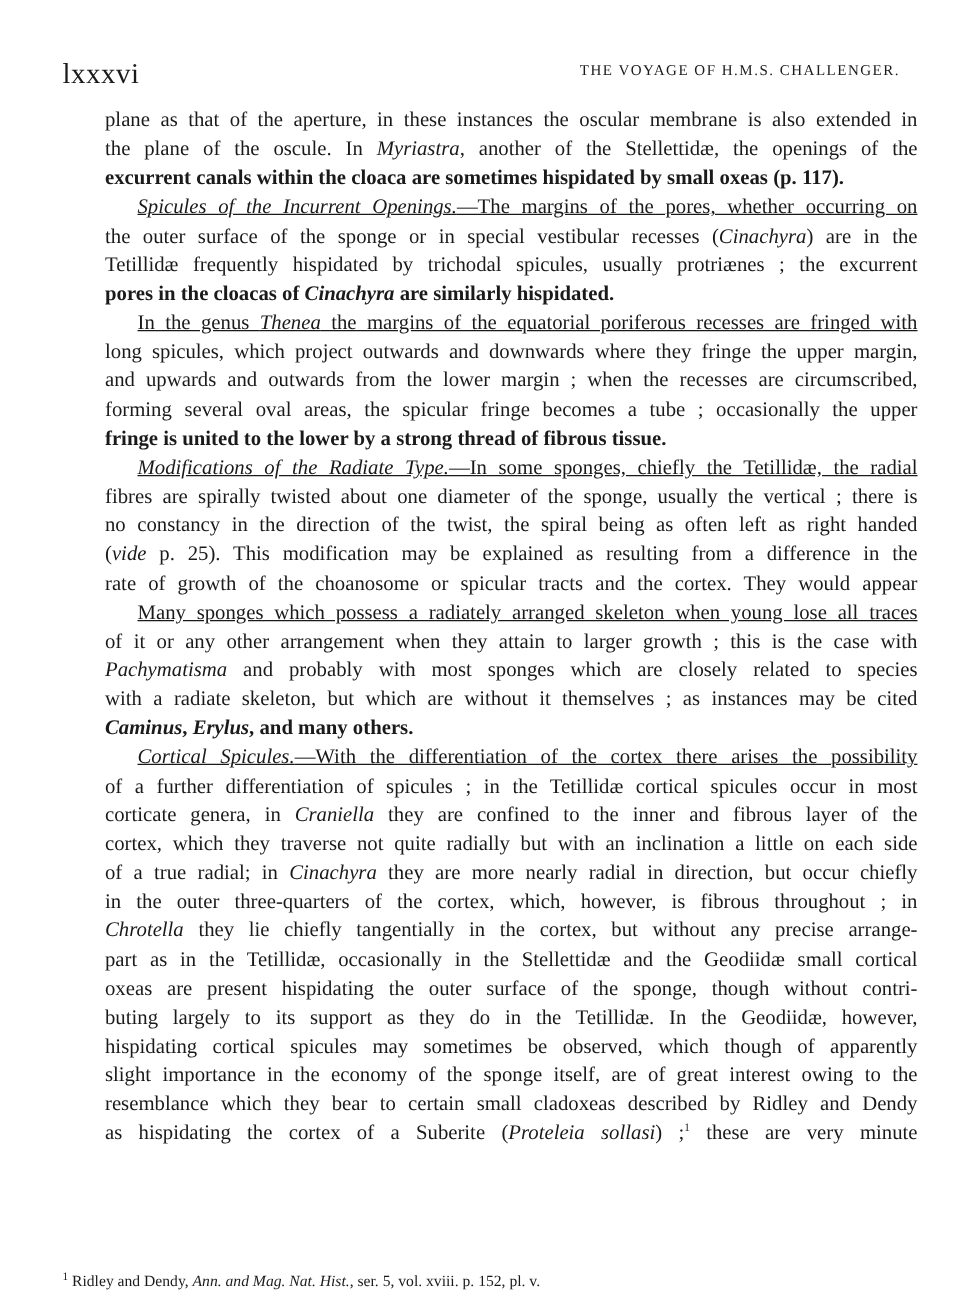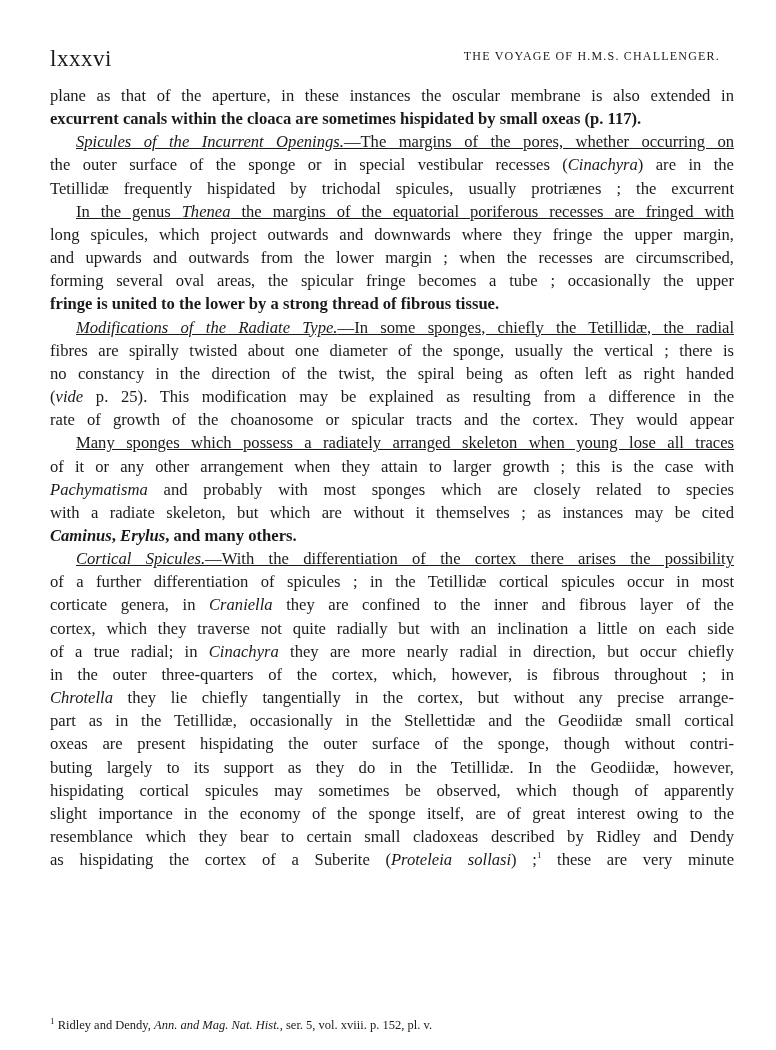--- a/index.html
+++ b/index.html
@@ -16,44 +16,46 @@
       font-size: 23px; letter-spacing: 0.5px;
     }
     .running-title {
       position: absolute; left: 0; right: 16px; top: 3px; text-align: right;
       font-size: 12px; letter-spacing: 1.2px;
     }
     .body-text {
       position: absolute; top: 84px; left: 50px; width: 684px;
       font-size: 16.6px; line-height: 23.15px; text-align: justify;
     }
-    .line { display: block; white-space: nowrap; text-align-last: justify; }
+    .line { display: block; white-space: nowrap; text-align-last: justify; margin-left: 34px; }
     .line.last { text-align-last: left; font-weight: bold; }
     .indent { padding-left: 26px; text-decoration: underline; }
     i { font-style: italic; }
     sup { font-size: 9px; vertical-align: super; line-height: 0; }
     .footnote {
       position: absolute; top: 1018px; left: 50px; width: 684px;
       text-align: left; font-size: 12.5px; font-weight: normal; white-space: nowrap;
     }
   </style>
 </head>
 <body>
 
 <div class="header">
   <span class="page-num">lxxxvi</span>
   <div class="running-title">THE VOYAGE OF H.M.S. CHALLENGER.</div>
 </div>
 
 <div class="body-text" id="body-text">
     <span class="line"><span>plane as that of the aperture, in these instances the oscular membrane is also extended in</span></span>
+    <span class="line"><span>the plane of the oscule.  In </span><i>Myriastra</i><span>, another of the Stellettidæ, the openings of the</span></span>
     <span class="line last"><span>excurrent canals within the cloaca are sometimes hispidated by small oxeas (p. 117).</span></span>
     <span class="line indent"><i>Spicules of the Incurrent Openings.</i><span>—The margins of the pores, whether occurring on</span></span>
     <span class="line"><span>the outer surface of the sponge or in special vestibular recesses (</span><i>Cinachyra</i><span>) are in the</span></span>
     <span class="line"><span>Tetillidæ frequently hispidated by trichodal spicules, usually protriænes ; the excurrent</span></span>
+    <span class="line last"><span>pores in the cloacas of </span><i>Cinachyra</i><span> are similarly hispidated.</span></span>
     <span class="line indent"><span>In the genus </span><i>Thenea</i><span> the margins of the equatorial poriferous recesses are fringed with</span></span>
     <span class="line"><span>long spicules, which project outwards and downwards where they fringe the upper margin,</span></span>
     <span class="line"><span>and upwards and outwards from the lower margin ; when the recesses are circumscribed,</span></span>
     <span class="line"><span>forming several oval areas, the spicular fringe becomes a tube ; occasionally the upper</span></span>
     <span class="line last"><span>fringe is united to the lower by a strong thread of fibrous tissue.</span></span>
     <span class="line indent"><i>Modifications of the Radiate Type.</i><span>—In some sponges, chiefly the Tetillidæ, the radial</span></span>
     <span class="line"><span>fibres are spirally twisted about one diameter of the sponge, usually the vertical ; there is</span></span>
     <span class="line"><span>no constancy in the direction of the twist, the spiral being as often left as right handed</span></span>
     <span class="line"><span>(</span><i>vide</i><span> p. 25).  This modification may be explained as resulting from a difference in the</span></span>
     <span class="line"><span>rate of growth of the choanosome or spicular tracts and the cortex.  They would appear</span></span>

